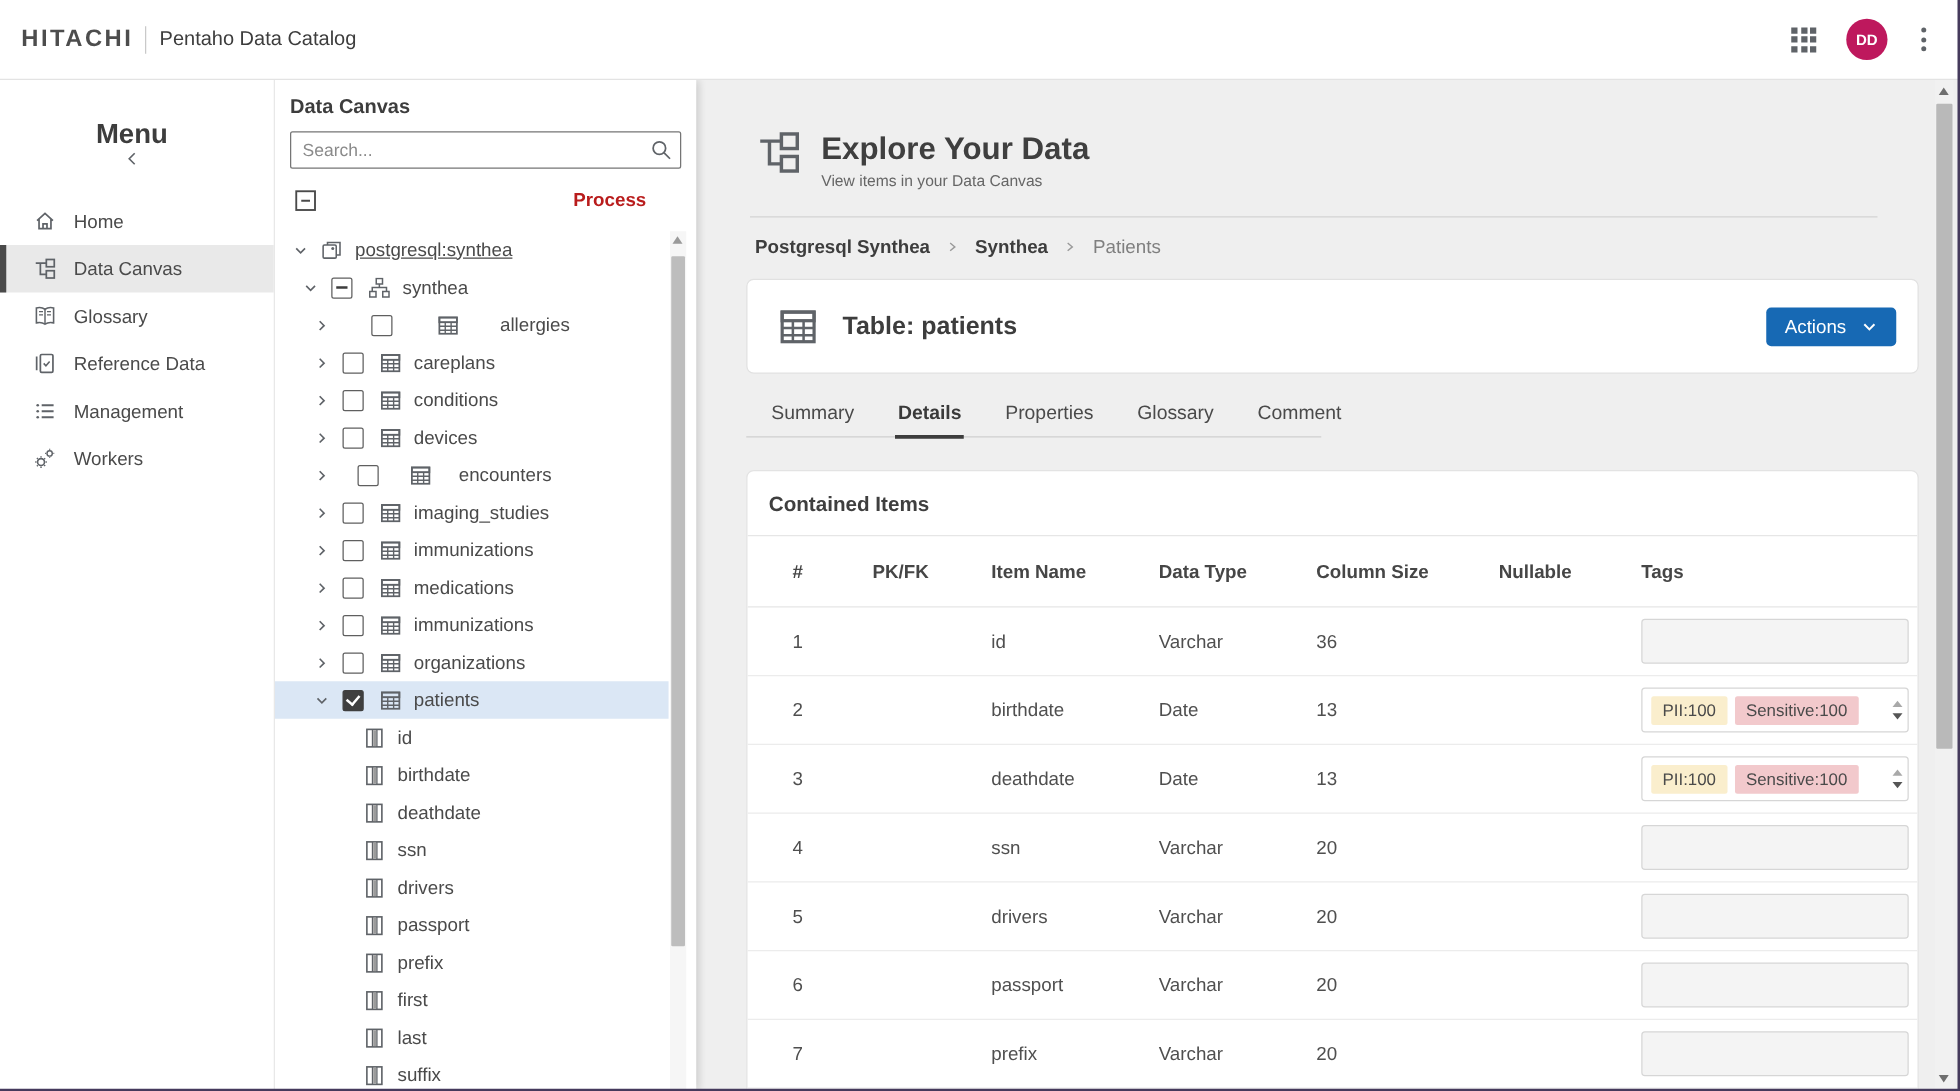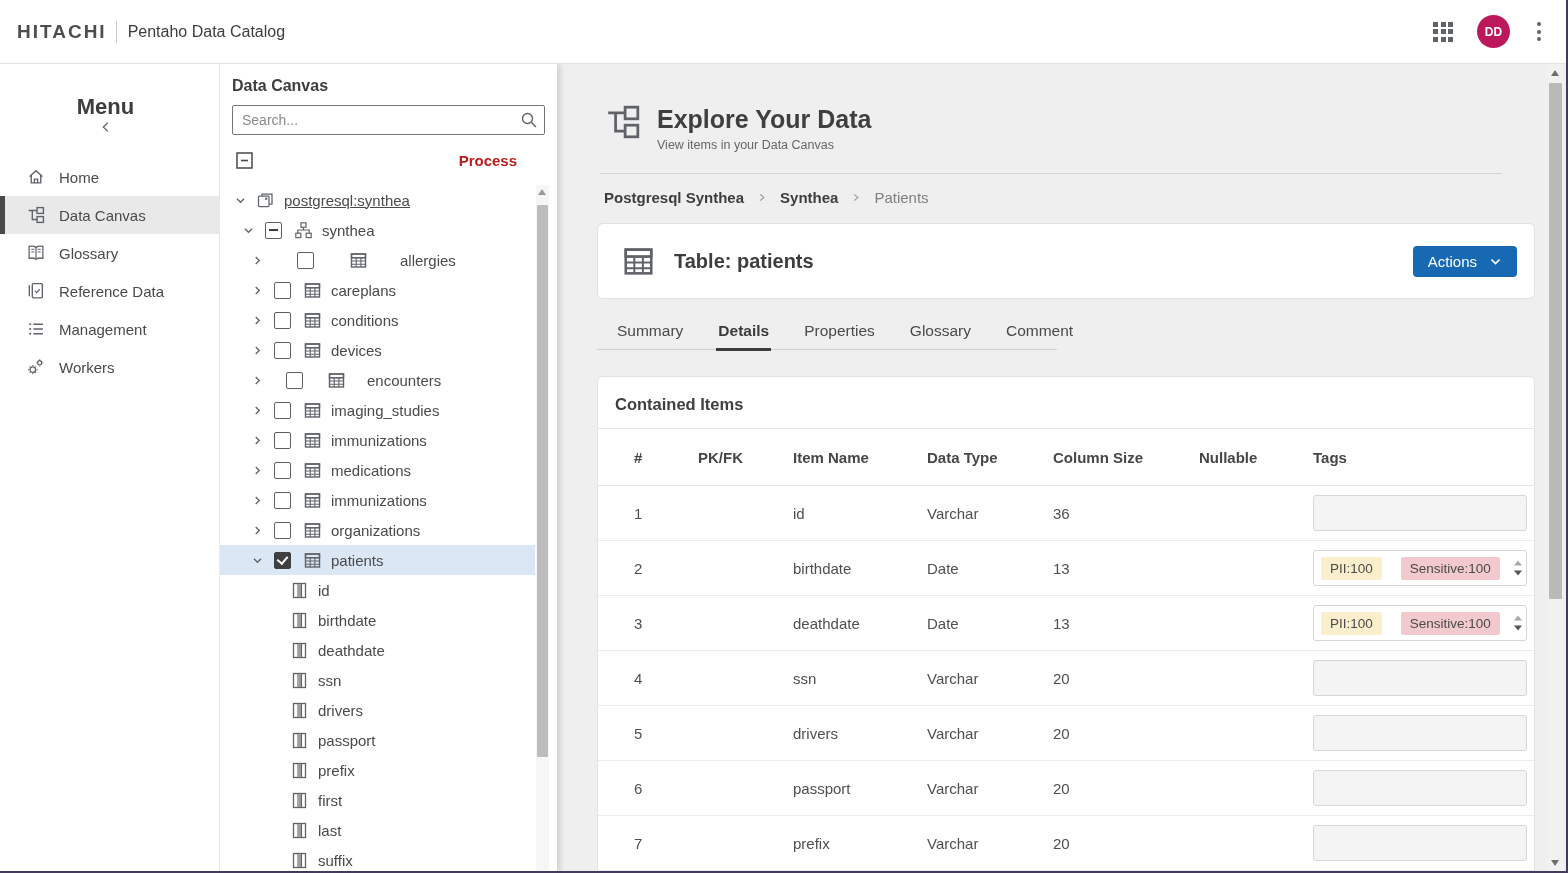--- a/index.html
+++ b/index.html
@@ -90,21 +90,21 @@
   .contained-card { margin:26px 11px 0 40px; background:#fff; border:1px solid #e3e3e3;
     border-radius:6px 6px 0 0; height:560px; overflow:hidden; }
   .contained-title { padding:18px 0 14px 17px; font-size:16.5px; font-weight:bold; color:#3f3f3f;
     border-bottom:1px solid #e6e6e6; }
   .items-grid { display:grid; grid-template-columns:64px 95px 134px 126px 146px 114px 1fr;
     align-items:center; padding-left:36px; }
   .items-header { height:57px; border-bottom:1px solid #e6e6e6; font-size:15px; font-weight:600; color:#464646; }
   .item-row { height:55px; border-bottom:1px solid #ececec; font-size:15px; color:#4f4f4f; }
   .tags-cell { padding-right:7px; }
   .tag-box { height:36px; border:1px solid #d6d6d6; border-radius:3px; background:#f4f4f4;
-    display:flex; align-items:center; gap:19px; padding:0 4px 0 7px; position:relative; cursor:text; }
+    display:flex; align-items:center; gap:6px; padding:0 4px 0 7px; position:relative; cursor:text; }
   .tag-box.filled { background:#fff; }
   .tag-chip { font-size:13.5px; padding:4px 9px; border-radius:2px; color:#4a4a4a; white-space:nowrap; }
   .spinner { position:absolute; right:4px; top:50%; transform:translateY(-50%);
     display:flex; flex-direction:column; gap:5px; align-items:center; }
   .spin-up { width:0; height:0; border-left:4px solid transparent; border-right:4px solid transparent;
     border-bottom:5px solid #a9a9a9; cursor:pointer; }
   .spin-down { width:0; height:0; border-left:4px solid transparent; border-right:4px solid transparent;
     border-top:5px solid #555; cursor:pointer; }
 
   

